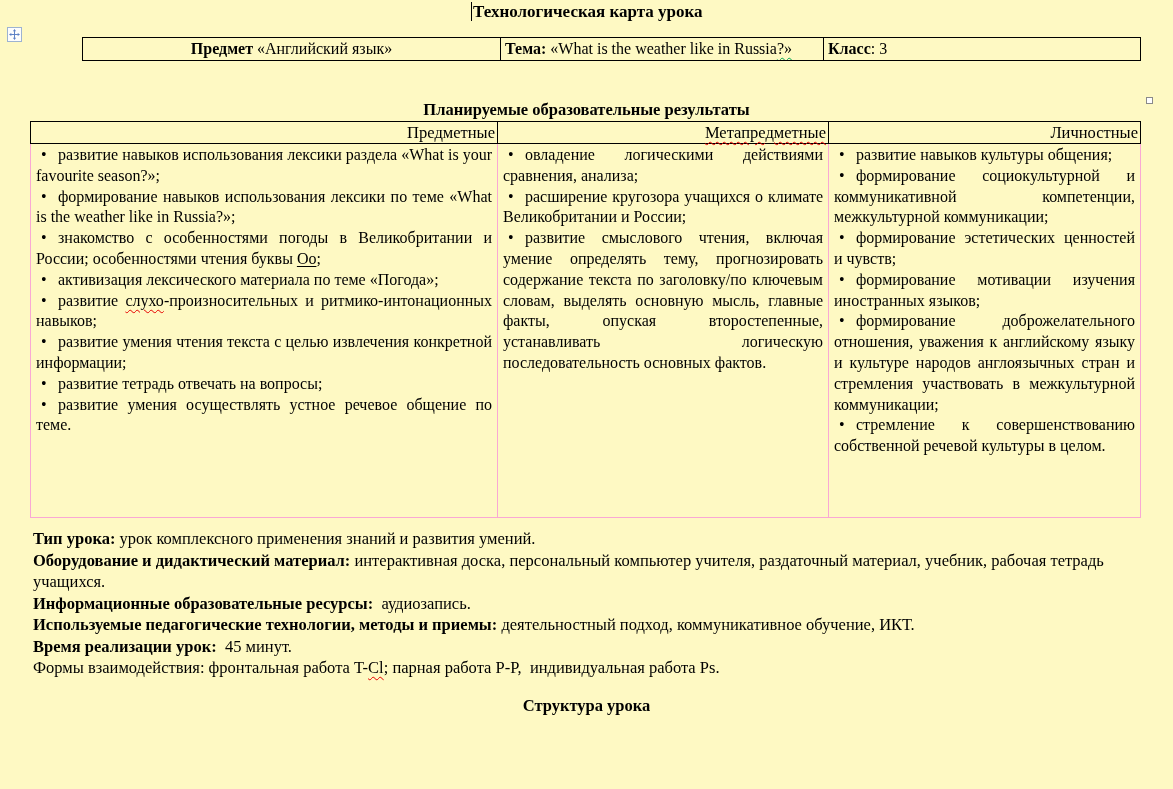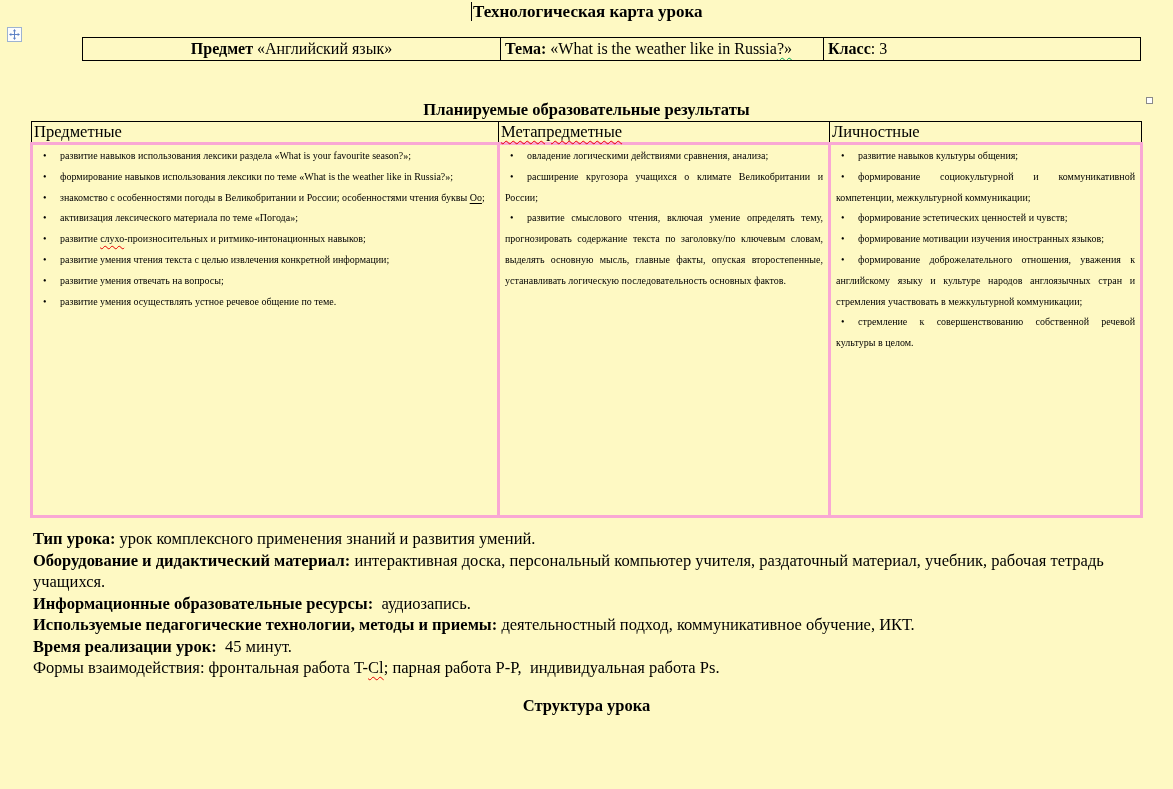--- a/index.html
+++ b/index.html
@@ -29,23 +29,23 @@
   .goal{position:absolute;left:33px;top:63px;width:1102px;font-size:16.5px;
         line-height:21px;text-align:left;}
 
   .h-center{position:absolute;left:0;width:100%;text-align:center;font-weight:bold;
             font-size:16.5px;}
   .h-results{top:100px;}
   .h-structure{top:696px;}
 
   .table2{position:absolute;left:30px;top:121px;width:1110px;height:397px;}
   .table2 th{border:1px solid #000;font-weight:normal;font-size:16.5px;height:22px;
-             padding:0 2px;text-align:left;vertical-align:middle;}
-  .table2 td{border:3px solid #f9a8d4;vertical-align:top;padding:1px 5px 0 5px;
-             font-size:10px;line-height:20.8px;text-align:justify;}
+             padding:0 2px;text-align:right;vertical-align:middle;}
+  .table2 td{border:1px solid #f9a8d4;vertical-align:top;padding:1px 5px 0 5px;
+             font-size:16px;line-height:20.8px;text-align:justify;}
   .cellbox{max-height:372px;overflow:hidden;}
   .bullet-item::before{content:"•";display:inline-block;width:22px;
                        padding-left:5px;box-sizing:border-box;}
 
   .info{position:absolute;left:33px;top:528px;width:1106px;font-size:16.5px;
         line-height:21.5px;}
   .info-line{min-height:21.5px;}
 
   .table3{position:absolute;left:30px;top:737px;width:1110px;}
   .table3 th{border:1.5px solid #000;border-bottom:2.5px solid #000;font-size:16px;
@@ -120,21 +120,21 @@
     </tr>
     <tr>
       <td>
         <div class="cellbox">
               <div class="bullet-item"><span class="seg">развитие навыков использования лексики раздела «What is your favourite season?»;</span></div>
               <div class="bullet-item"><span class="seg">формирование навыков использования лексики по теме «What is the weather like in Russia?»;</span></div>
               <div class="bullet-item"><span class="seg">знакомство с особенностями погоды в Великобритании и России; особенностями чтения буквы </span><span class="seg u-solid">Oo</span><span class="seg">;</span></div>
               <div class="bullet-item"><span class="seg">активизация лексического материала по теме «Погода»;</span></div>
               <div class="bullet-item"><span class="seg">развитие </span><span class="seg u-red">слухо</span><span class="seg">-произносительных и ритмико-интонационных навыков;</span></div>
               <div class="bullet-item"><span class="seg">развитие умения чтения текста с целью извлечения конкретной информации;</span></div>
-              <div class="bullet-item"><span class="seg">развитие умения отвечать на вопросы;</span></div>
+              <div class="bullet-item"><span class="seg">развитие тетрадь отвечать на вопросы;</span></div>
               <div class="bullet-item"><span class="seg">развитие умения осуществлять устное речевое общение по теме.</span></div>
             </div>
       </td>
       <td>
         <div class="cellbox">
               <div class="bullet-item"><span class="seg">овладение логическими действиями сравнения, анализа;</span></div>
               <div class="bullet-item"><span class="seg">расширение кругозора учащихся о климате Великобритании и России;</span></div>
               <div class="bullet-item"><span class="seg">развитие смыслового чтения, включая умение определять тему, прогнозировать содержание текста по заголовку/по ключевым словам, выделять основную мысль, главные факты, опуская второстепенные, устанавливать логическую последовательность основных фактов.</span></div>
             </div>
       </td>

